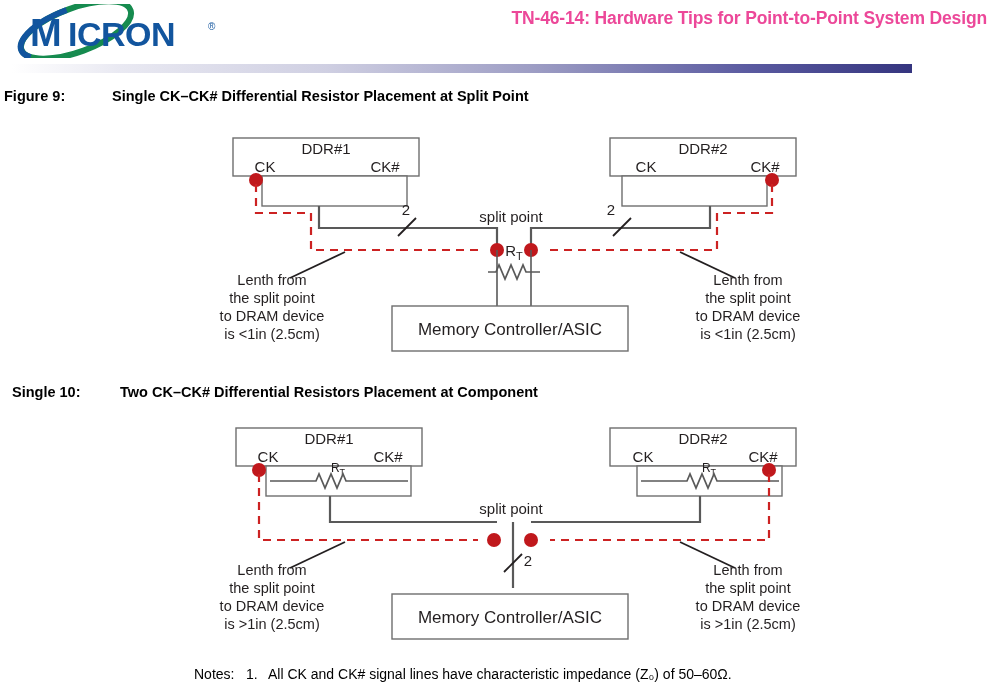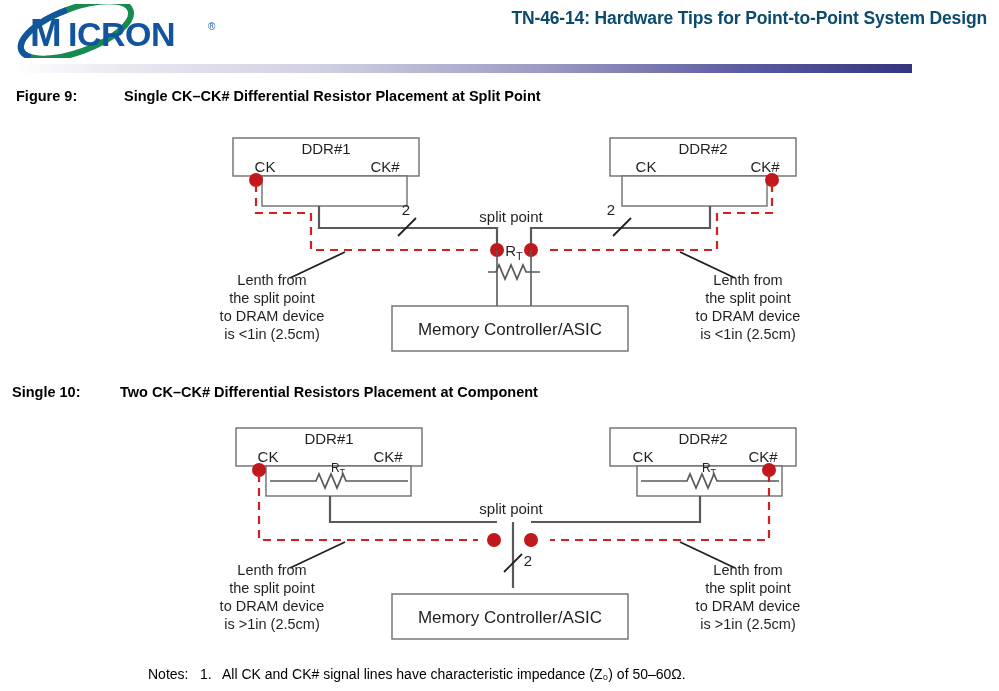--- a/index.html
+++ b/index.html
@@ -31,21 +31,21 @@
 
   #doc-title {
     position: absolute;
     right: 12px; top: 8px;
     width: 700px;
     text-align: right;
     font-size: 17.5px;
     font-weight: bold;
     line-height: 21px;
     letter-spacing: -0.15px;
-    color: #0c4a6e;
+    color: #ec4899;
   }
   #title-rule {
     position: absolute;
     left: 12px; top: 64px;
     width: 900px; height: 9px;
     background: linear-gradient(to right, #ffffff 0%, #e9e9f2 12%, #cfcfe2 35%, #9d9dc4 58%, #5a5aa0 82%, #35357f 100%);
   }
 
   
   .fig-caption {
@@ -66,21 +66,21 @@
   .figure svg { display: block; }
 
   
   #notes {
     position: absolute;
     left: 148px; top: 666px;
     font-size: 14px;
     white-space: nowrap;
     color: #000;
   }
-  #notes .notes-label { display: inline-block; width: 52px; }
+  #notes .notes-label { display: inline-block; width: 52px; margin-left: 46px; }
   #notes .notes-idx { display: inline-block; width: 22px; }
 </style>
 </head>
 <body>
 
 <div id="header">
 
   <div id="logo">
     <svg width="215" height="54" viewBox="0 0 215 54" xmlns="http://www.w3.org/2000/svg">
 
@@ -95,21 +95,21 @@
     </svg>
   </div>
 
   <div id="doc-title">
     <div>TN-46-14: Hardware Tips for Point-to-Point System Design</div>
   </div>
 
   <div id="title-rule"></div>
 </div>
 
-<div class="fig-caption" style="left:16px; top:88px;">
+<div class="fig-caption" style="left:4px; top:88px;">
   <span class="fig-num">Figure 9:</span><span>Single CK–CK# Differential Resistor Placement at Split Point</span>
 </div>
 
 <div class="figure" style="top:120px; height:240px;">
 <svg width="999" height="245" viewBox="0 0 999 245" xmlns="http://www.w3.org/2000/svg">
 
   <rect x="233" y="18" width="186" height="38" fill="#ffffff" stroke="#6e6e6e" stroke-width="1.4"></rect>
   <text x="326" y="34" text-anchor="middle" font-family="'Liberation Sans',sans-serif" font-size="15" fill="#231f20">DDR#1</text>
   <text x="265" y="52" text-anchor="middle" font-family="'Liberation Sans',sans-serif" font-size="15" fill="#231f20">CK</text>
   <text x="385" y="52" text-anchor="middle" font-family="'Liberation Sans',sans-serif" font-size="15" fill="#231f20">CK#</text>

